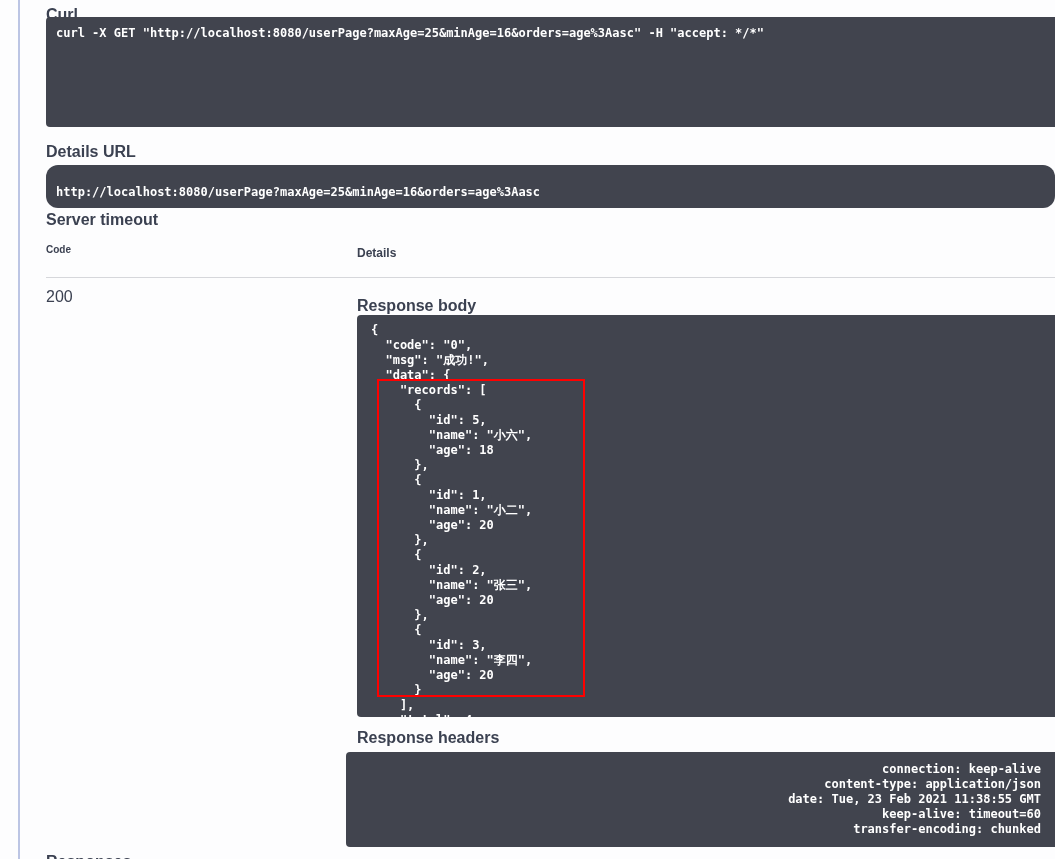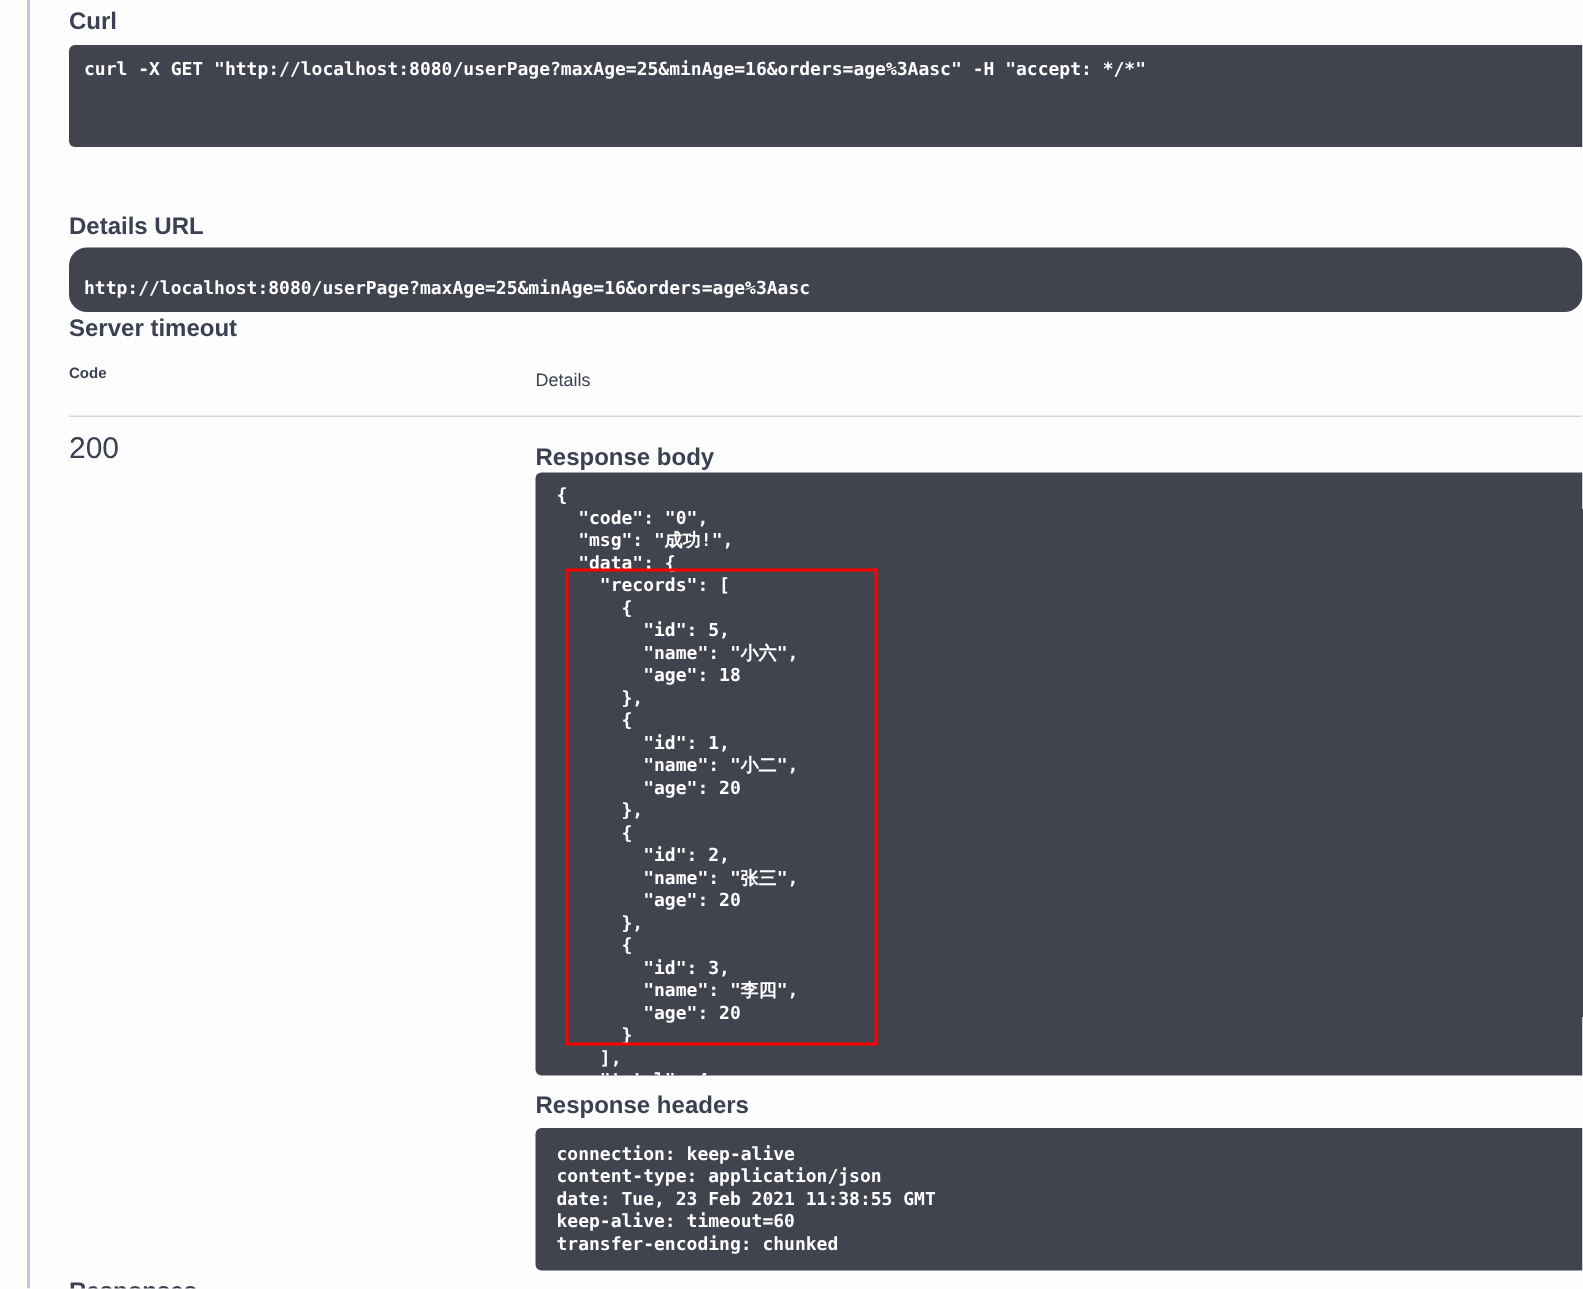--- a/index.html
+++ b/index.html
@@ -32,52 +32,52 @@
     font-family: "DejaVu Sans Mono", monospace;
     font-size: 12px;
     font-weight: 600;
     line-height: 15px;
     white-space: pre;
     overflow: hidden;
     margin: 0;
     border-radius: 4px 0 0 4px;
   }
   .curl-block {
-    left: 46px; right: 0; top: 30px;
-    height: 68px;
+    left: 46px; right: 0; top: 17px;
+    height: 110px;
     padding: 9px 10px;
   }
   .url-bar {
     left: 46px; right: 0; top: 165px;
     height: 43px;
     padding: 20px 10px;
     border-radius: 12px;
   }
   .code-header {
     position: absolute;
     left: 46px; top: 244px;
     font-size: 10px;
     font-weight: 700;
   }
   .details-header {
     position: absolute;
     left: 357px; top: 246px;
     font-size: 12px;
-    font-weight: 400;
+    font-weight: 700;
   }
   .header-divider {
     position: absolute;
     left: 46px; right: 0; top: 277px;
     height: 1px;
     background: rgba(59, 65, 81, 0.2);
   }
   .code-value {
     position: absolute;
     left: 46px; top: 288px;
-    font-size: 20px;
+    font-size: 16px;
     font-weight: 400;
   }
   .body-wrap {
     position: absolute;
     left: 357px; right: 0; top: 315px;
     height: 402px;
     background: #41444e;
     border-radius: 4px 0 0 4px;
     overflow: hidden;
   }
@@ -89,23 +89,24 @@
     border-radius: 0;
   }
   .red-annotation {
     position: absolute;
     left: 20px; top: 64px;
     width: 208px; height: 318px;
     border: 2px solid #ff0000;
     pointer-events: none;
   }
   .headers-block {
-    left: 357px; right: 0; top: 752px;
+    left: 346px; right: 0; top: 752px;
     height: 95px;
     padding: 10px 14px;
+    text-align: right;
   }
   .lbl-curl        { left: 46px;  top: 6px; }
   .lbl-requrl      { left: 46px;  top: 143px; }
   .lbl-servresp    { left: 46px;  top: 211px; }
   .lbl-respbody    { left: 357px; top: 297px; }
   .lbl-respheaders { left: 357px; top: 729px; }
   .lbl-responses   { left: 46px;  top: 853px; }
 </style>
 </head>
 <body>

